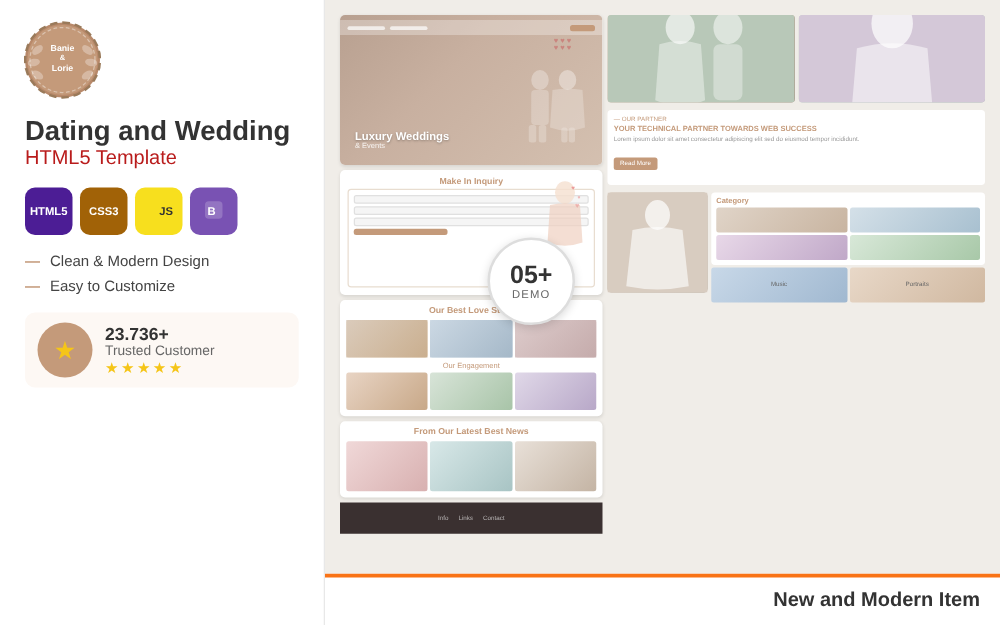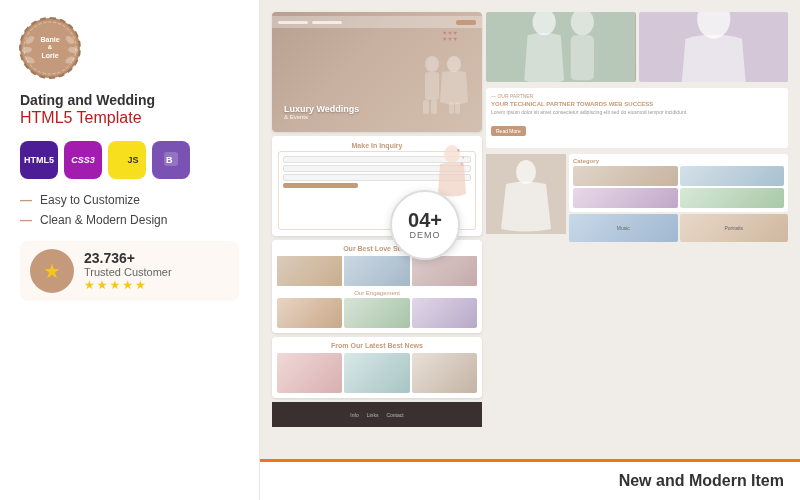--- a/index.html
+++ b/index.html
@@ -57,21 +57,21 @@
       position: absolute;
       top: -3px;
       left: -3px;
       right: -3px;
       bottom: -3px;
       border-radius: 50%;
       border: 2px dashed #9a7a5a;
     }
 
     .title-block h1 {
-      font-size: 14px;
+      font-size: 22px;
       font-weight: 700;
       color: #333;
       line-height: 1.2;
     }
 
     .title-block h2 {
       font-size: 16px;
       font-weight: 400;
       color: #b91c1c;
     }
@@ -87,21 +87,21 @@
       height: 38px;
       border-radius: 8px;
       display: flex;
       align-items: center;
       justify-content: center;
       font-size: 9px;
       font-weight: 700;
       color: #fff;
     }
     .badge-html { background: #4c1d95; }
-    .badge-css { background: #a21caf; font-style: italic; }
+    .badge-css { background: #a16207; }
     .badge-js { background: #f7df1e; color: #333; padding-left: 12px; }
     .badge-bs { background: #7952b3; }
 
     .features {
       display: flex;
       flex-direction: column;
       gap: 6px;
     }
 
     .feature-item {
@@ -543,24 +543,24 @@
         <svg width="16" height="16" viewBox="0 0 16 16">
           <rect x="1" y="1" width="14" height="14" rx="3" fill="rgba(255,255,255,0.2)"></rect>
           <text x="3" y="12" font-size="9" fill="white" font-weight="bold">B</text>
         </svg>
       </span>
     </div>
   </div>
 
   <div class="features">
     <div class="feature-item">
+      <span>Clean &amp; Modern Design</span>
+    </div>
+    <div class="feature-item">
       <span>Easy to Customize</span>
-    </div>
-    <div class="feature-item">
-      <span>Clean &amp; Modern Design</span>
     </div>
   </div>
 
   <div class="trusted-section">
     <div class="star-icon-wrap">
       <span>★</span>
     </div>
     <div class="trusted-text">
       <span class="trusted-number">23.736+</span>
       <span class="trusted-label">Trusted Customer</span>
@@ -572,21 +572,21 @@
         <span>★</span>
       </div>
     </div>
   </div>
 
 </div>
 
 <div class="right-panel">
 
   <div class="demo-badge">
-    <span class="demo-number">04+</span>
+    <span class="demo-number">05+</span>
     <span class="demo-label">DEMO</span>
   </div>
 
   <div class="preview-container">
 
     <div class="preview-col-left">
 
       <div class="preview-card">
         <div class="preview-card-hero">
           <div class="hero-nav">

